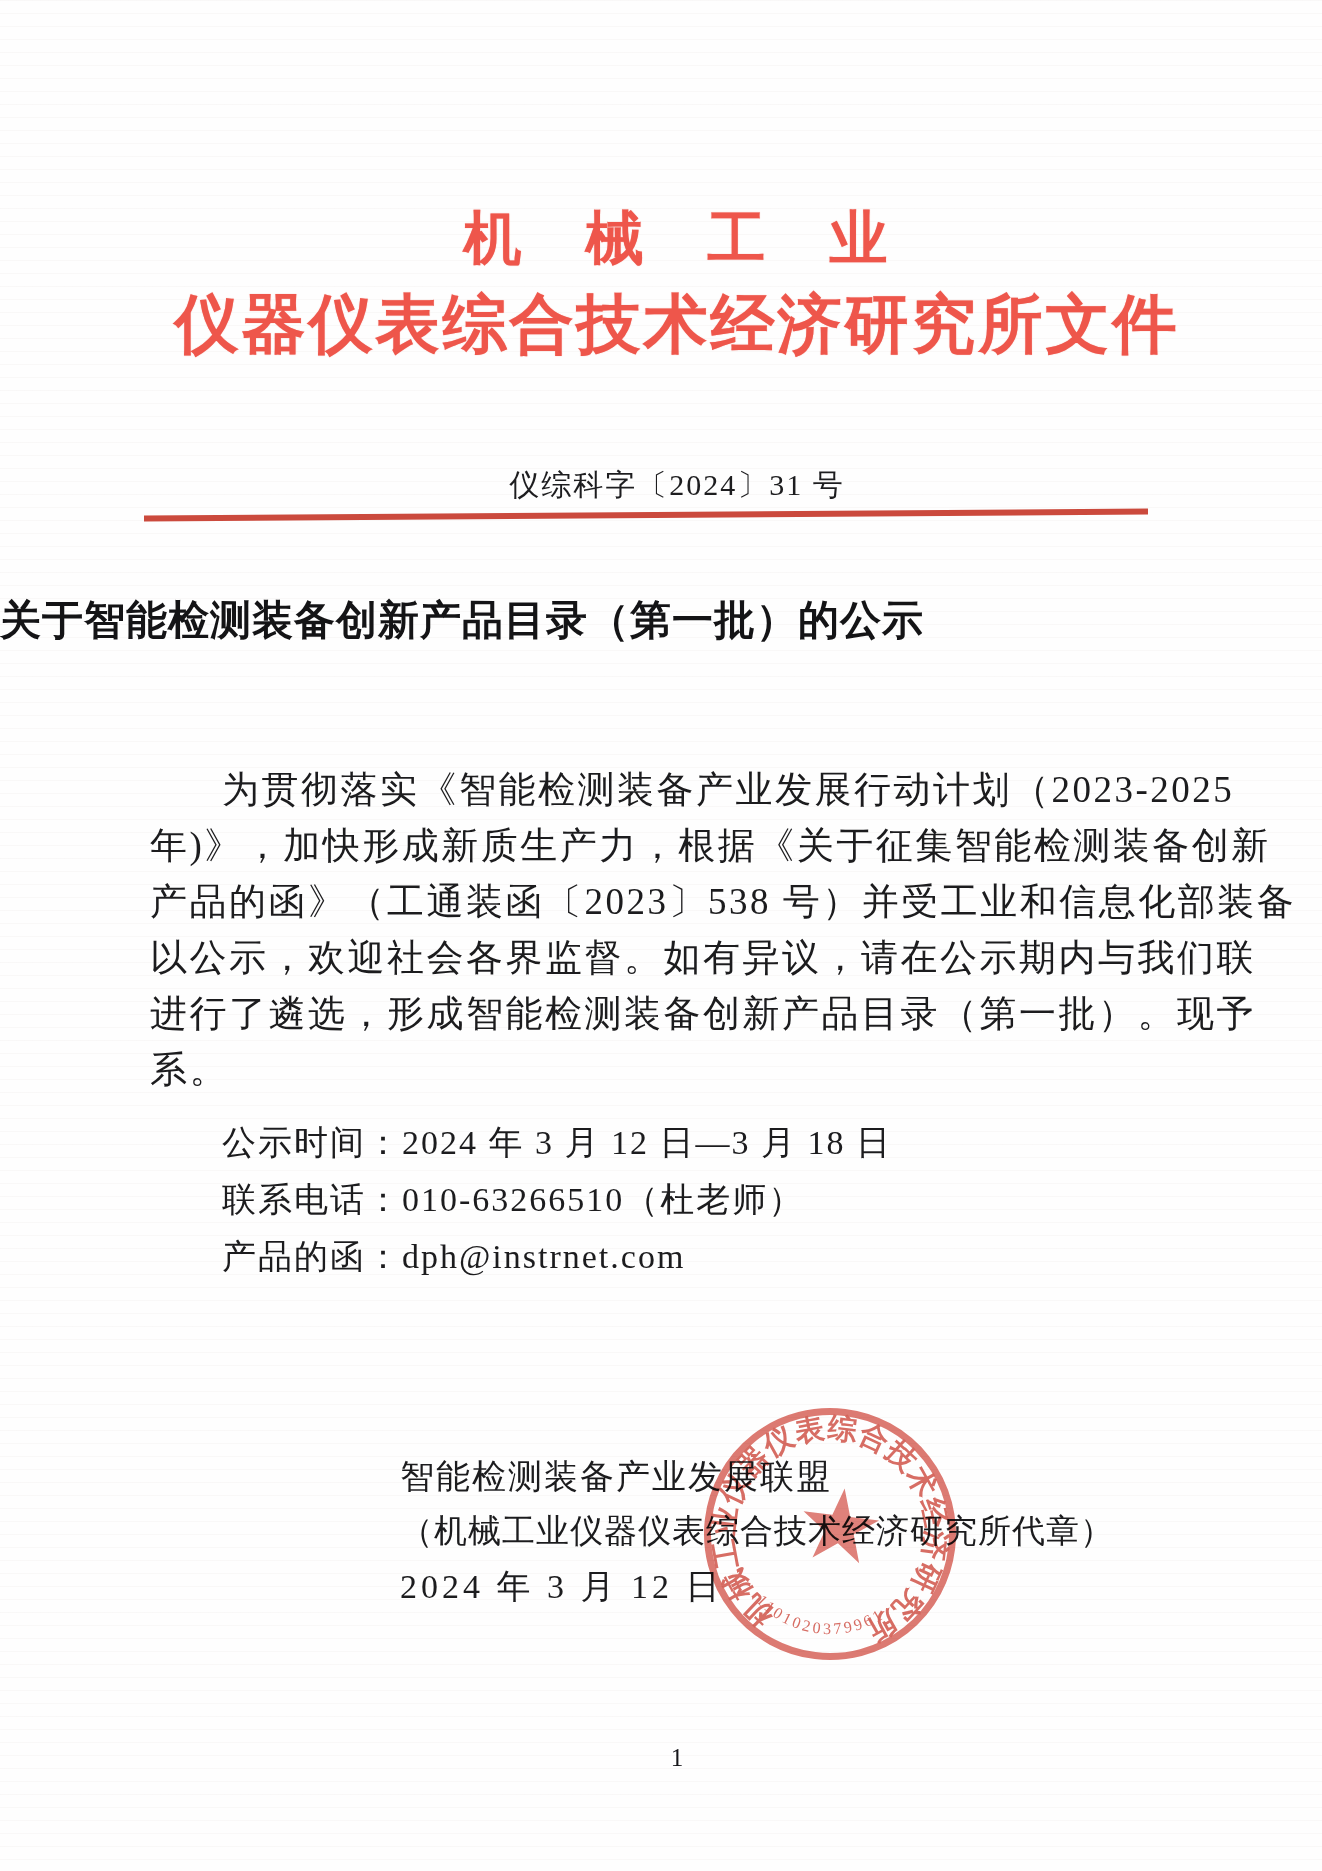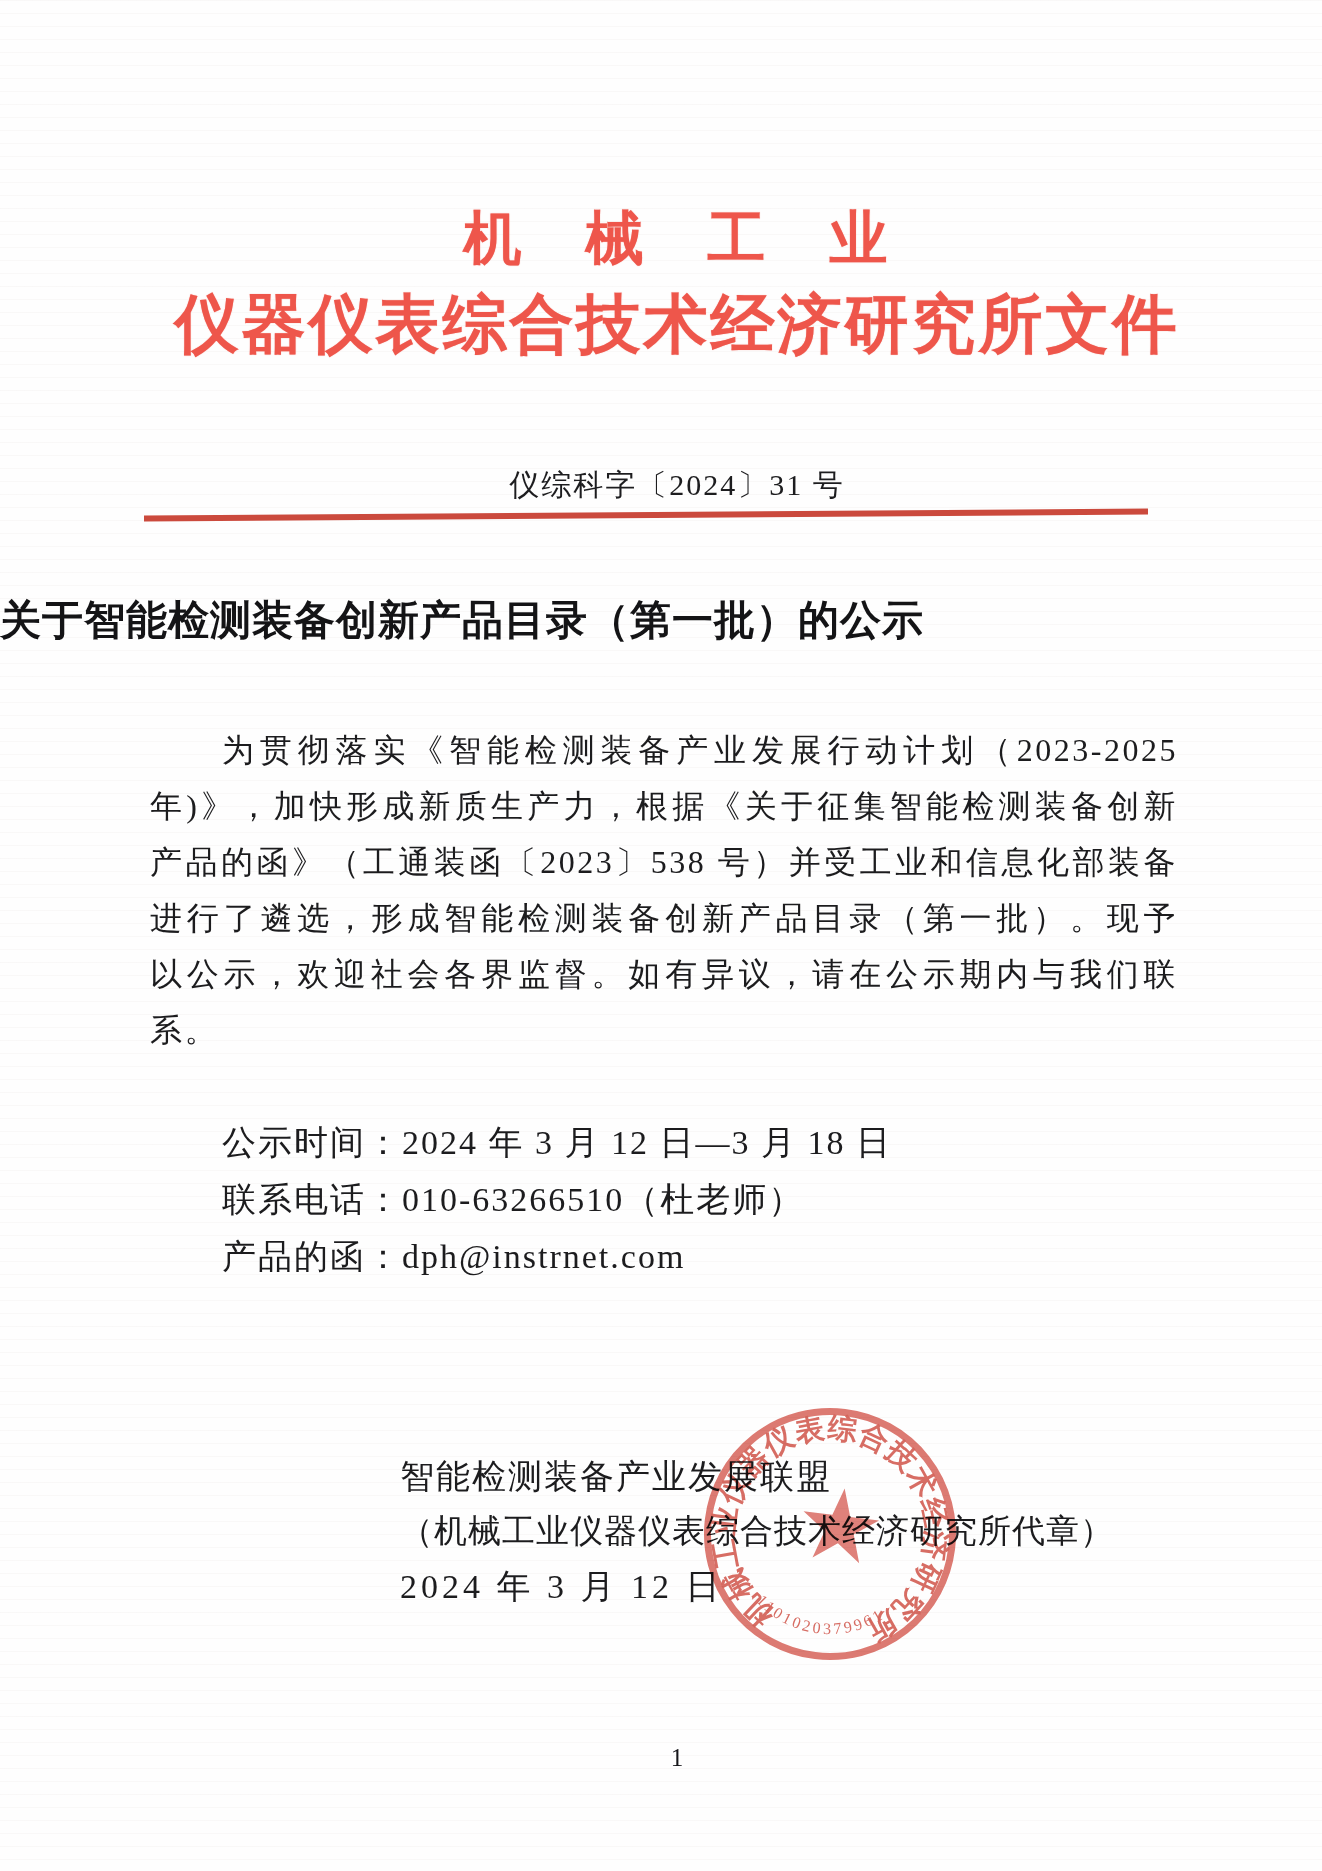--- a/index.html
+++ b/index.html
@@ -53,22 +53,22 @@
   
   .doctitle{
     top:592px;left:0;width:100%;
     font-size:41px;line-height:56px;font-weight:700;
     letter-spacing:1px;
     color:#141416;
   }
 
   
   .bodyblock{
-    top:722px;left:150px;width:1028px;
-    font-size:32px;line-height:56px;
+    top:762px;left:150px;width:1028px;
+    font-size:37px;line-height:56px;
     letter-spacing:2.5px;
     color:#1c1c1e;
   }
   .bline{
     text-align:justify;
     text-align-last:justify;
     white-space:nowrap;
   }
   .bline.first{text-indent:72px;}
   .bline.last{text-align-last:left;}
@@ -119,22 +119,22 @@
   <div class="abs docnum">仪综科字〔2024〕31 号</div>
 
   <div class="abs redrule"></div>
 
   <div class="abs doctitle">关于智能检测装备创新产品目录（第一批）的公示</div>
 
   <div class="abs bodyblock">
     <div class="bline first">为贯彻落实《智能检测装备产业发展行动计划（2023-2025</div>
     <div class="bline">年)》，加快形成新质生产力，根据《关于征集智能检测装备创新</div>
     <div class="bline">产品的函》（工通装函〔2023〕538 号）并受工业和信息化部装备</div>
+    <div class="bline">以公示，欢迎社会各界监督。如有异议，请在公示期内与我们联</div>
     <div class="bline">进行了遴选，形成智能检测装备创新产品目录（第一批）。现予</div>
-    <div class="bline">以公示，欢迎社会各界监督。如有异议，请在公示期内与我们联</div>
     <div class="bline last">系。</div>
   </div>
 
   <div class="abs contactblock">
     <div>公示时间：2024 年 3 月 12 日—3 月 18 日</div>
     <div>联系电话：010-63266510（杜老师）</div>
     <div>产品的函：dph@instrnet.com</div>
   </div>
 
   <div class="abs sigblock">

